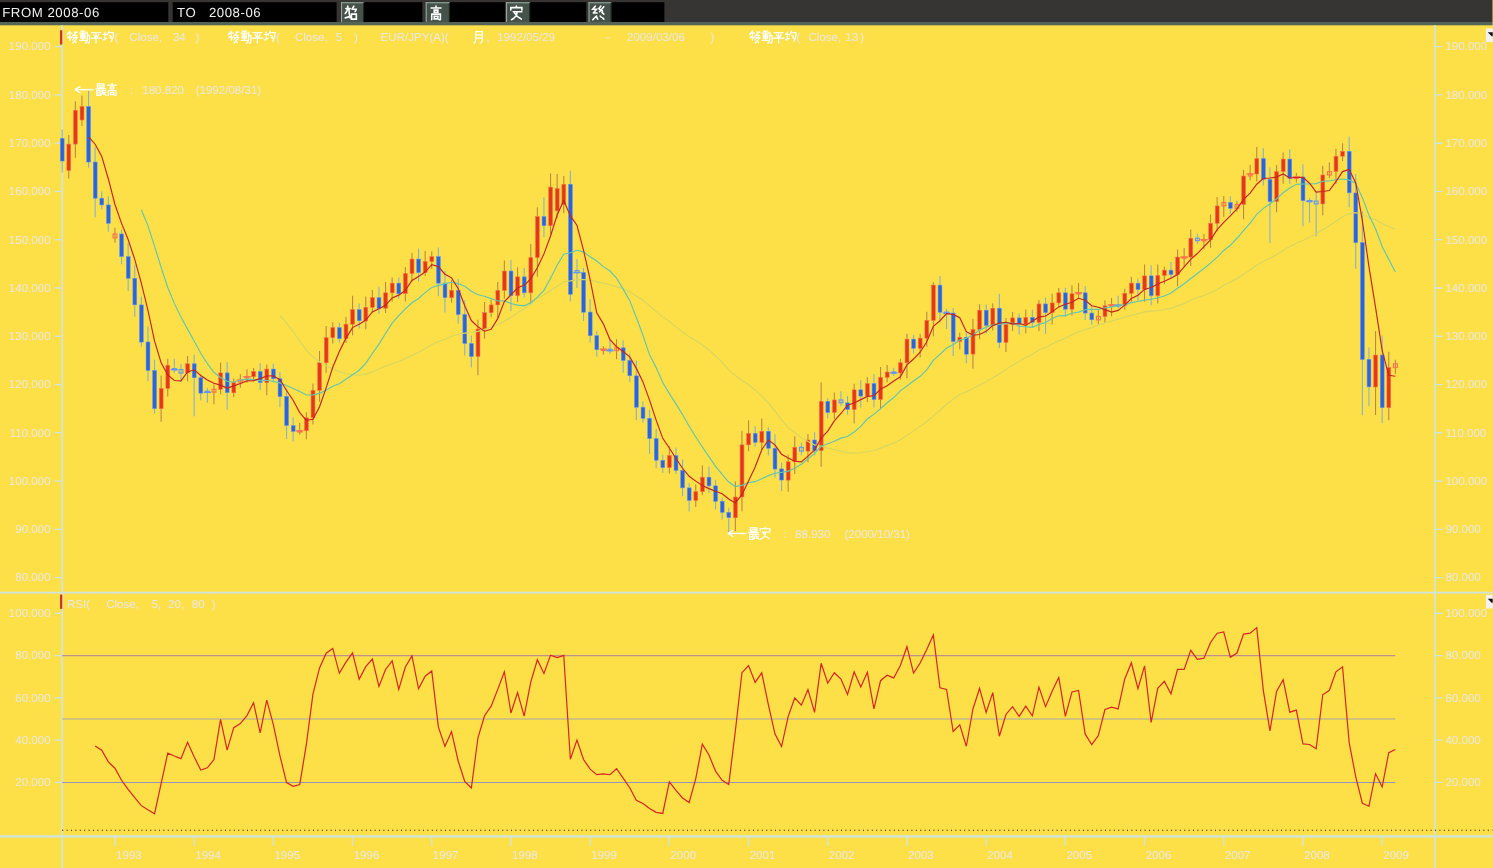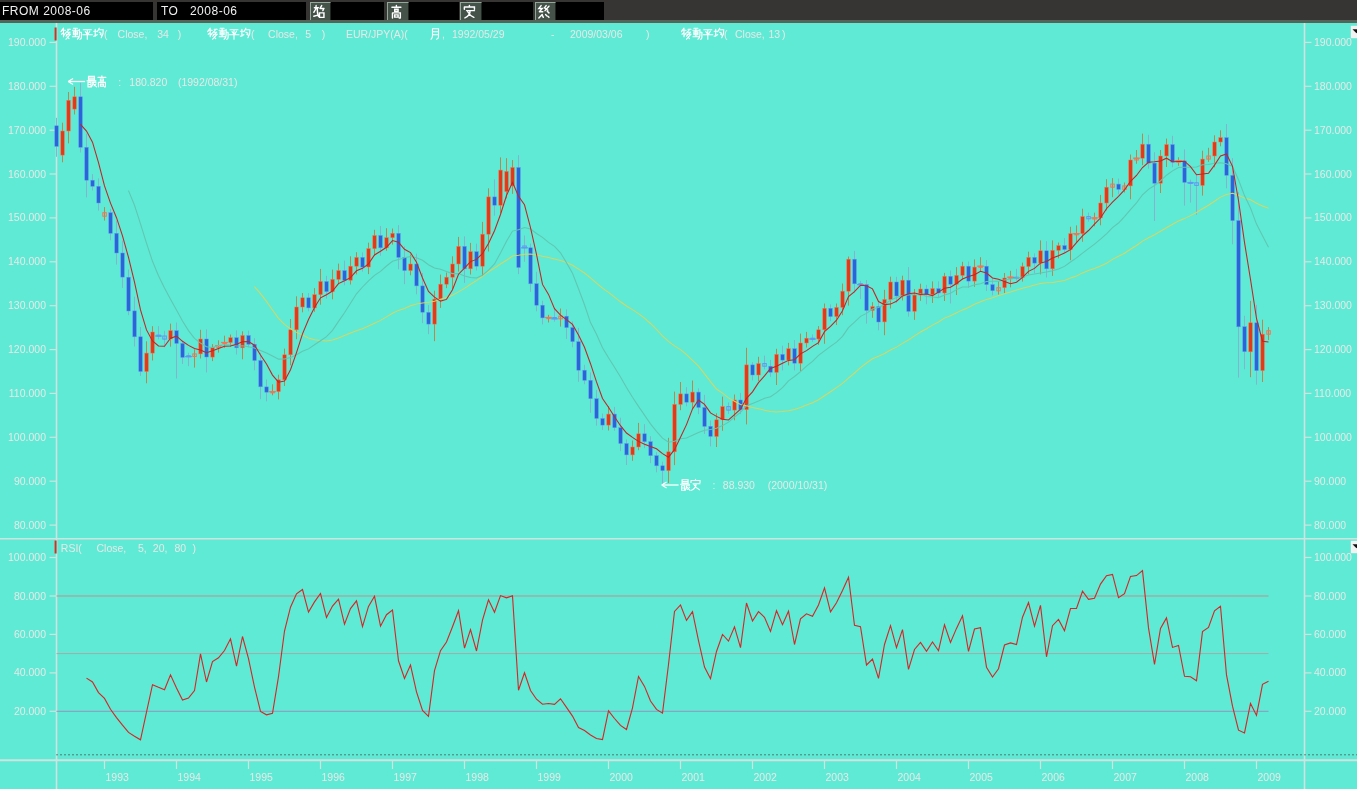--- a/index.html
+++ b/index.html
@@ -1,15 +1,15 @@
 <!DOCTYPE html>
 <html><head><meta charset="utf-8">
 <style>
 html,body{margin:0;padding:0;background:#000;}
-#app{position:relative;width:1357px;height:789px;background:#5eead4;overflow:hidden;transform:translateZ(0);
+#app{position:relative;width:1357px;height:789px;background:#fde047;overflow:hidden;transform:translateZ(0);
   font-family:"Liberation Mono",monospace;}
 #bar{position:absolute;left:0;top:0;width:1357px;height:20px;background:#373534;}
 #barline{position:absolute;left:0;top:20px;width:1357px;height:3px;background:#546458;}
 </style></head>
 <body>
 <div id="app">
 <div id="bar">
       <div style="position:absolute;left:-2px;top:2px;width:155px;height:18px;background:#000;">
         <span style="position:absolute;left:4px;top:2px;color:#f0f0f0;font:12px 'Liberation Sans',sans-serif;letter-spacing:0.5px;white-space:pre">FROM 2008-06</span>
       </div>

